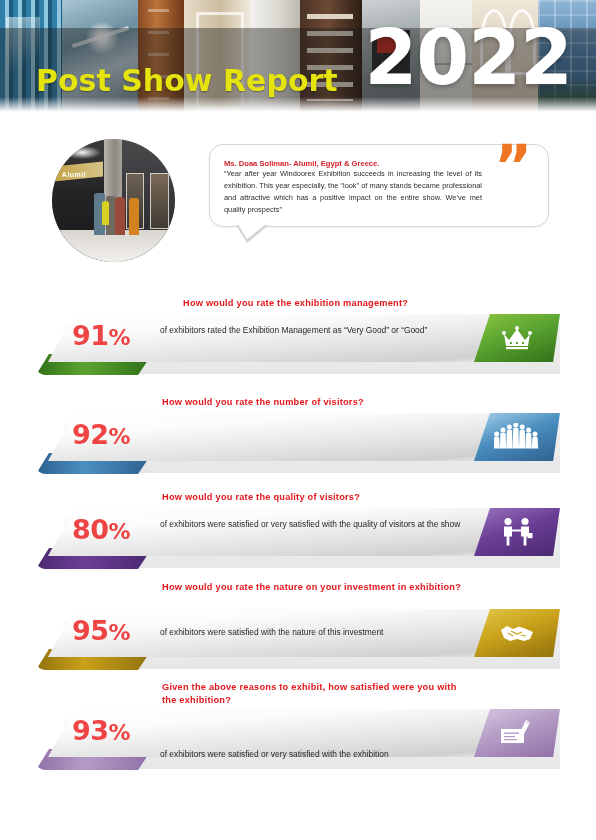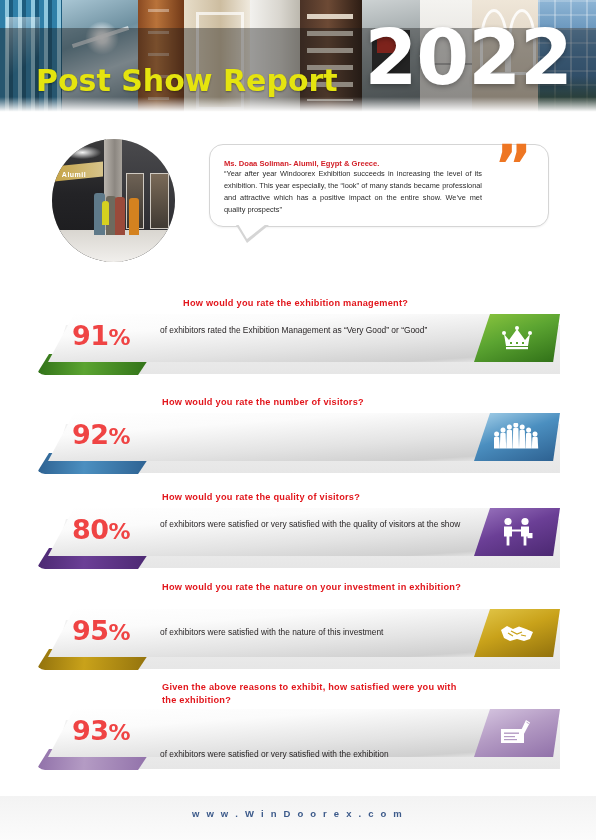--- a/index.html
+++ b/index.html
@@ -467,17 +467,14 @@
       </svg>
       </div>
       <div class="pct">
         <span>93</span><span class="sym">%</span>
       </div>
       <div class="desc" style="top:17px;margin-top:24px;">of exhibitors were satisfied or very satisfied with the exhibition</div>
     </div>
   </div>
     </div>
 
-  <div id="footer">
-    <div id="footer-url">w w w . W i n D o o r e x . c o m</div>
-  </div>
 
 </div>
 
 </body></html>

